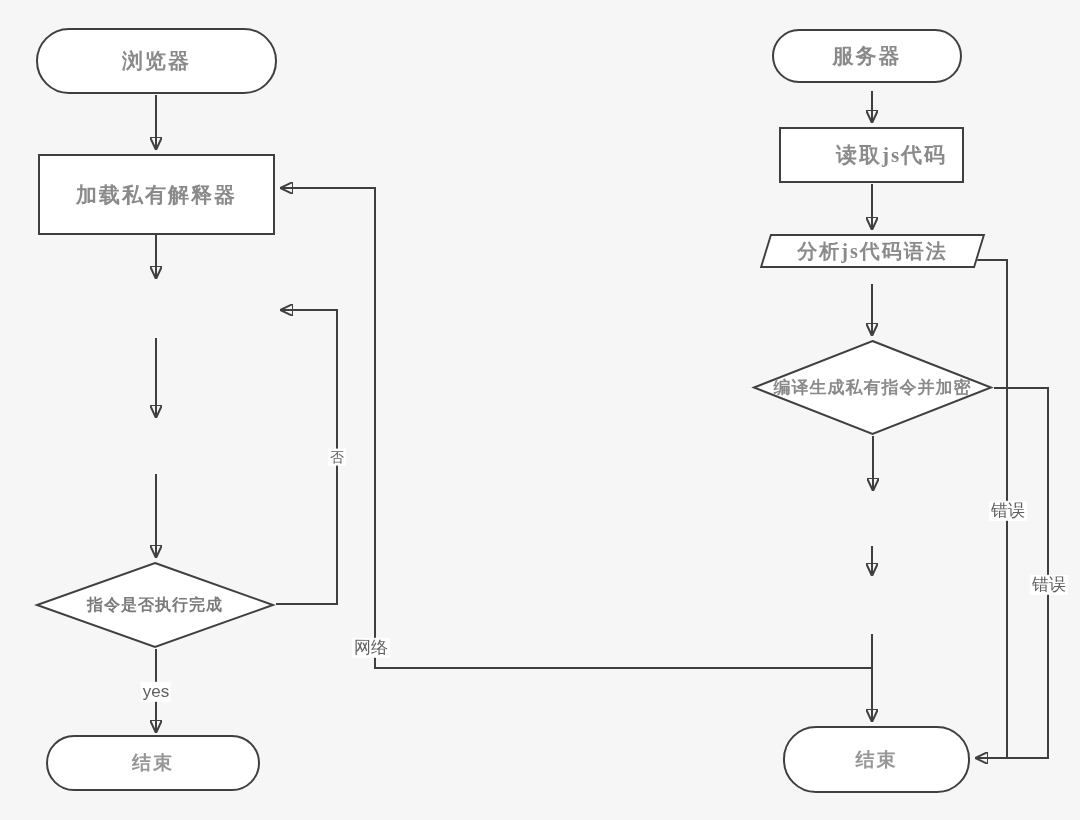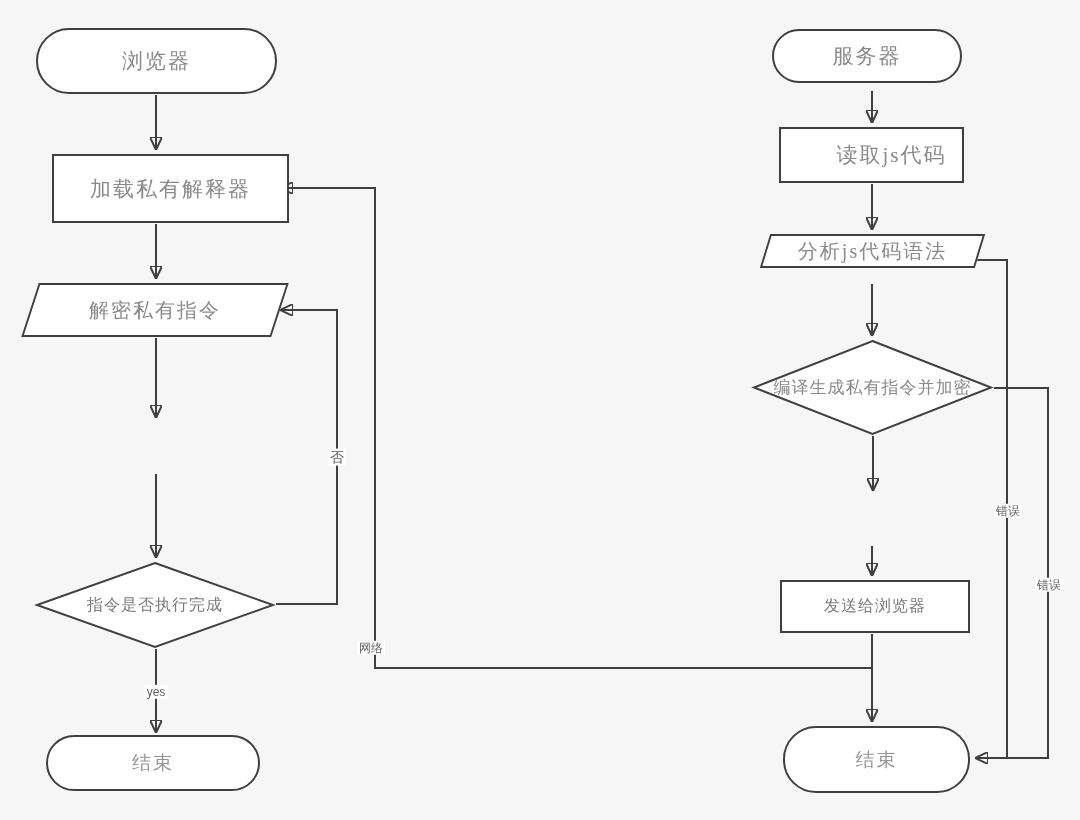--- a/index.html
+++ b/index.html
@@ -12,21 +12,21 @@
     position:relative;width:1080px;height:820px;background:#f6f6f6;
   }
   .connector-layer{
     position:absolute;left:0;top:0;width:1080px;height:820px;
   }
   .connector-layer path{
     fill:none;stroke:#3f3f3f;stroke-width:2;
   }
   .node{
     position:absolute;display:flex;align-items:center;justify-content:center;
-    box-sizing:border-box;text-align:left;
+    box-sizing:border-box;text-align:left;font-weight:bold;
   }
   .pill{
     background:#ffffff;border:2px solid #3f3f3f;
   }
   .rect{
     background:#ffffff;border:2px solid #3f3f3f;
   }
   .para{
     background:transparent;
   }
@@ -56,21 +56,21 @@
     font-family:"Liberation Sans", sans-serif;
     font-size:16px;color:#7a7a7a;letter-spacing:1px;
   }
   .sans-label-lg{
     font-family:"Liberation Sans", sans-serif;
     font-size:19px;color:#969696;letter-spacing:2px;
   }
   .edge-label{
     position:absolute;transform:translate(-50%,-50%);
     background:#ffffff;color:#5f5f5f;
-    font-size:12px;padding:0 2px;line-height:1.2;white-space:nowrap;z-index:3;
+    font-size:17px;padding:0 2px;line-height:1.2;white-space:nowrap;z-index:3;
   }
   .edge-label.small{font-size:14px;}
 </style>
 </head>
 <body>
 
 <div class="canvas">
 
   <svg class="connector-layer" width="1080" height="820" viewBox="0 0 1080 820">
     <defs>
@@ -92,28 +92,24 @@
     <path d="M872,634 L872,721" marker-end="url(#arrow)"></path>
     <path d="M872,668 L375,668 L375,188 L281,188" marker-end="url(#arrow)"></path>
     <path d="M975,260 L1007,260 L1007,758"></path>
     <path d="M994,388 L1048,388 L1048,758 L976,758" marker-end="url(#arrow)"></path>
   </svg>
 
   <div class="node pill" style="left:36px;top:28px;width:241px;height:66px;border-radius:33px;">
     <span class="label serif-label">浏览器</span>
   </div>
 
-  <div class="node rect" style="left:52px;top:154px;width:237px;height:69px;">
+  <div class="node rect" style="left:38px;top:154px;width:237px;height:81px;">
     <span class="label serif-label">加载私有解释器</span>
   </div>
 
-  <div class="node para para-left" style="left:30px;top:283px;width:250px;height:54px;">
-    <div class="shape"></div>
-    <span class="label serif-label-sm">解密私有指令</span>
-  </div>
 
 
   <div class="node diamond" style="left:35px;top:562px;width:240px;height:86px;">
     <svg width="240" height="86" viewBox="0 0 240 86">
       <polygon points="120,1 238,43 120,85 2,43"></polygon>
     </svg>
     <span class="label sans-label">指令是否执行完成</span>
   </div>
 
   <div class="node pill" style="left:46px;top:735px;width:214px;height:56px;border-radius:28px;">
@@ -134,23 +130,20 @@
   </div>
 
   <div class="node diamond" style="left:752px;top:340px;width:241px;height:95px;">
     <svg width="241" height="95" viewBox="0 0 241 95">
       <polygon points="120.5,1 239,47.5 120.5,94 2,47.5"></polygon>
     </svg>
     <span class="label serif-label-xs">编译生成私有指令并加密</span>
   </div>
 
 
-  <div class="node rect" style="left:780px;top:580px;width:190px;height:53px;">
-    <span class="label sans-label">发送给浏览器</span>
-  </div>
 
   <div class="node pill" style="left:783px;top:726px;width:187px;height:67px;border-radius:33px;">
     <span class="label sans-label-lg">结束</span>
   </div>
 
   <span class="edge-label" style="left:156px;top:692px;">yes</span>
 
   <span class="edge-label small" style="left:337px;top:457px;">否</span>
 
   <span class="edge-label" style="left:371px;top:648px;">网络</span>

